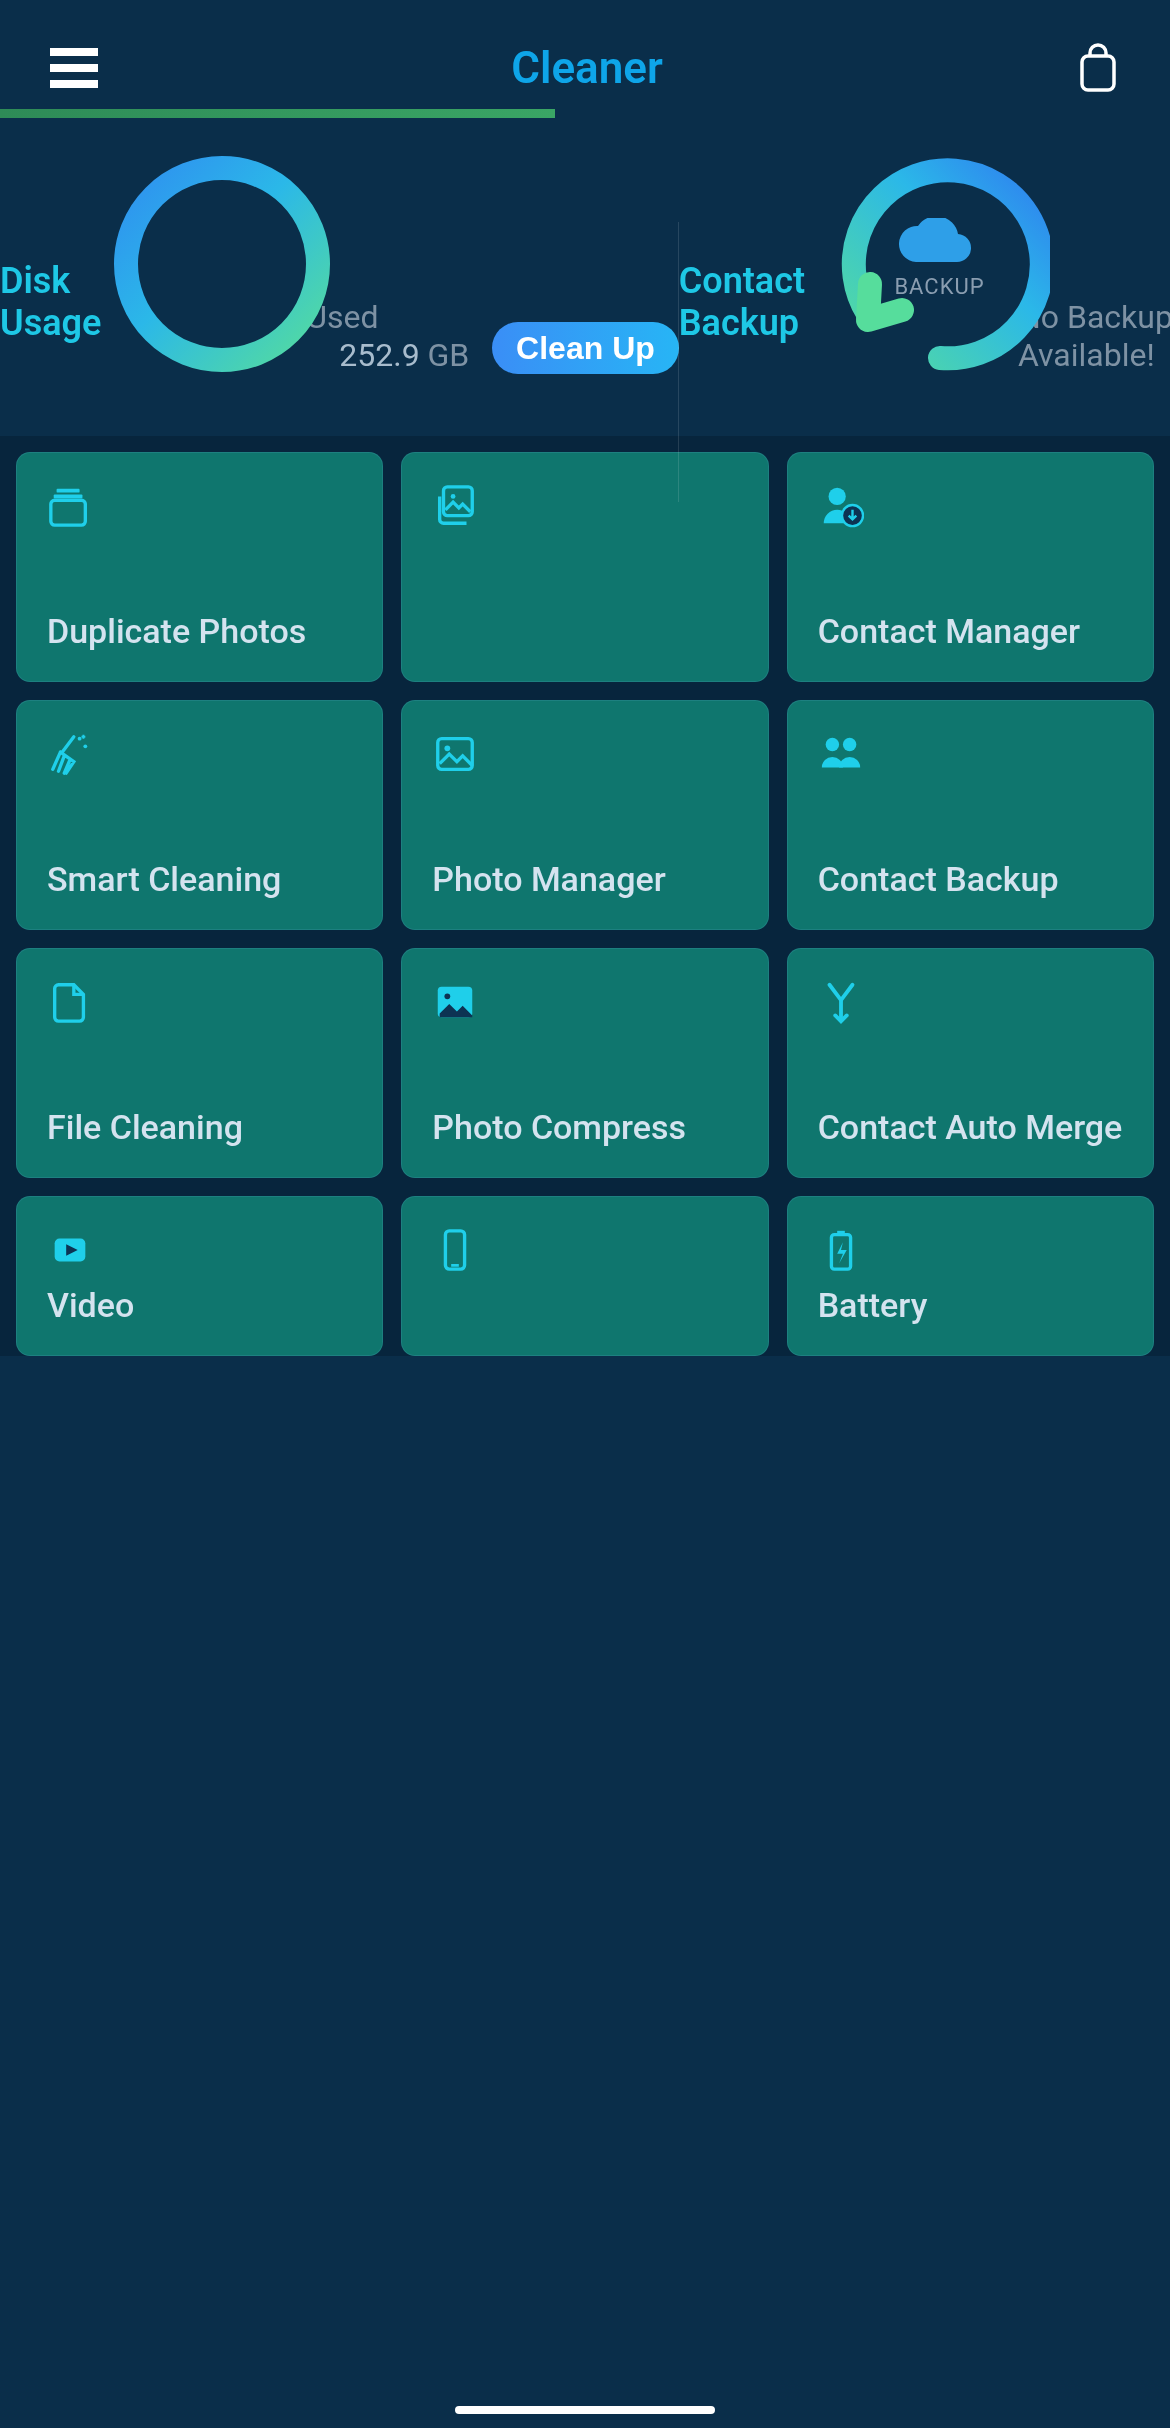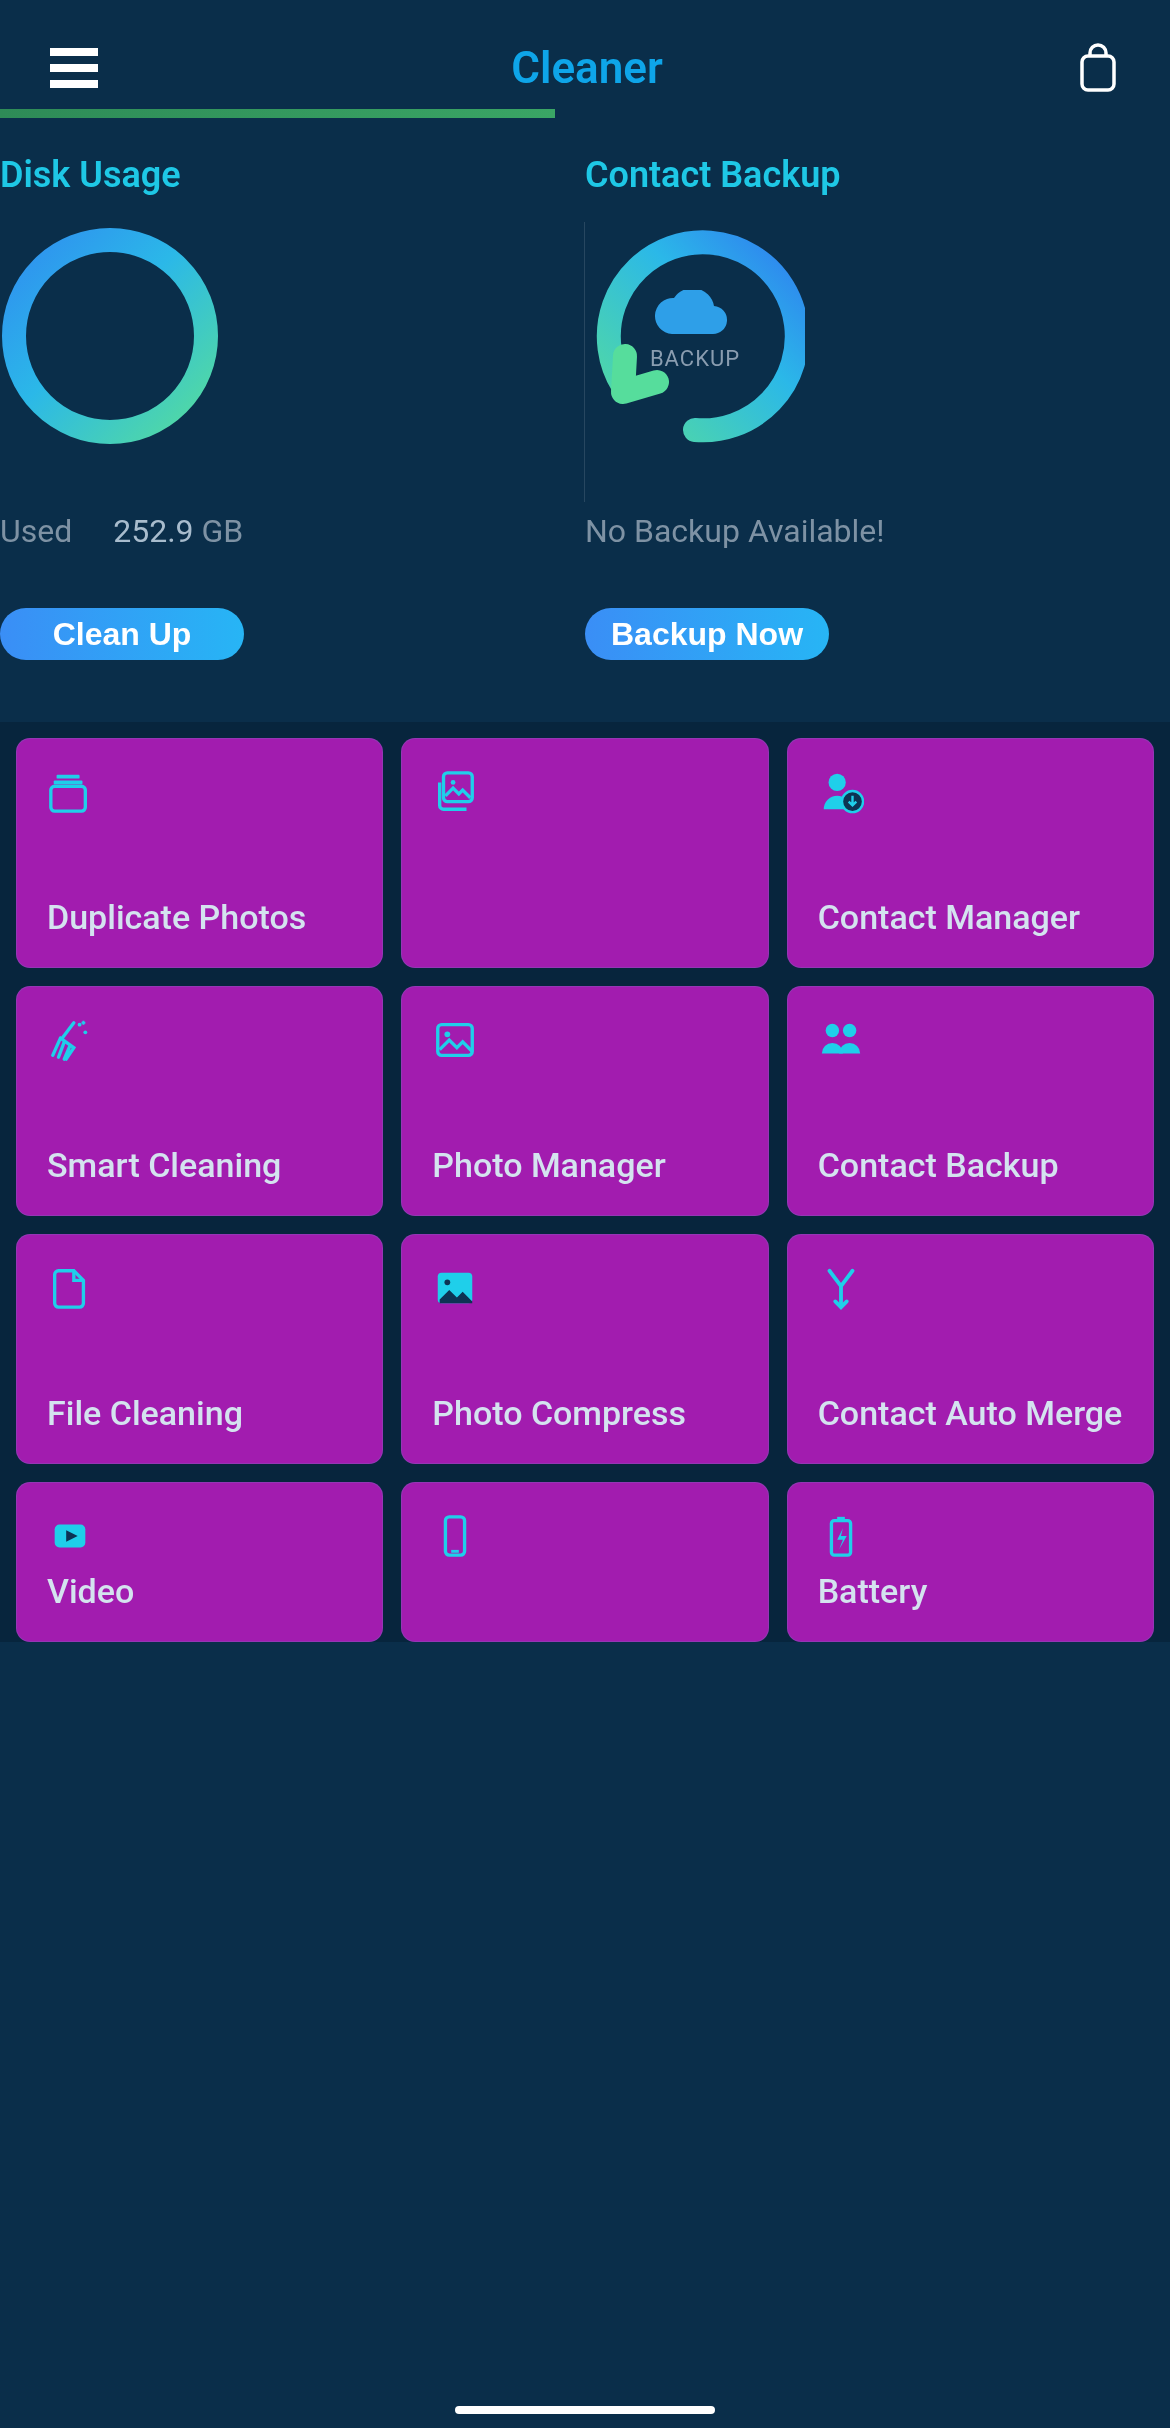--- a/index.html
+++ b/index.html
@@ -30,22 +30,22 @@
     top: 109px;
     left: 0;
   }
   .overview {
     display: flex;
     padding-top: 24px;
   }
   .ov-col {
     flex: 1;
     display: flex;
-    flex-direction: column;
-    align-items: flex-start;
+    flex-direction: row;
+    align-items: flex-end;
     position: relative;
   }
   .divider {
     position: absolute;
     right: 0;
     top: 68px;
     width: 1px;
     height: 280px;
     background: rgba(255,255,255,0.12);
   }
@@ -111,21 +111,21 @@
     background: #07253d;
     padding: 16px;
     padding-bottom: 0;
   }
   .grid {
     display: grid;
     grid-template-columns: repeat(3, 1fr);
     gap: 18px;
   }
   .tile {
-    background: #a21caf;
+    background: #0f766e;
     border: 1px solid rgba(94, 180, 210, 0.18);
     border-radius: 14px;
     height: 230px;
     padding: 30px;
     display: flex;
     flex-direction: column;
     justify-content: space-between;
     cursor: pointer;
   }
   .tile.partial { height: 160px; overflow: hidden; }

